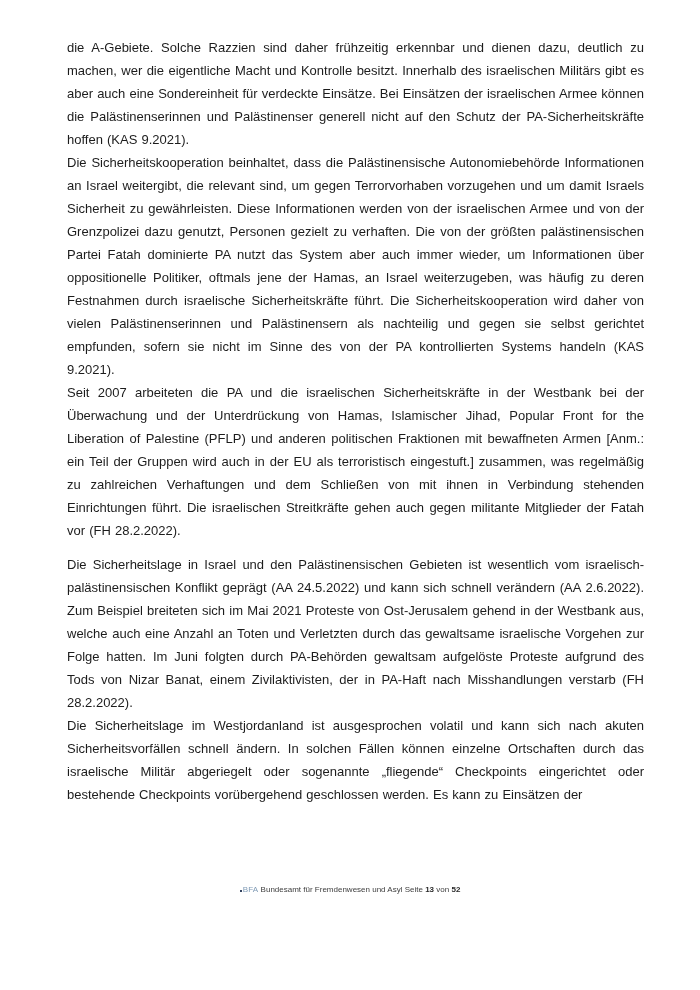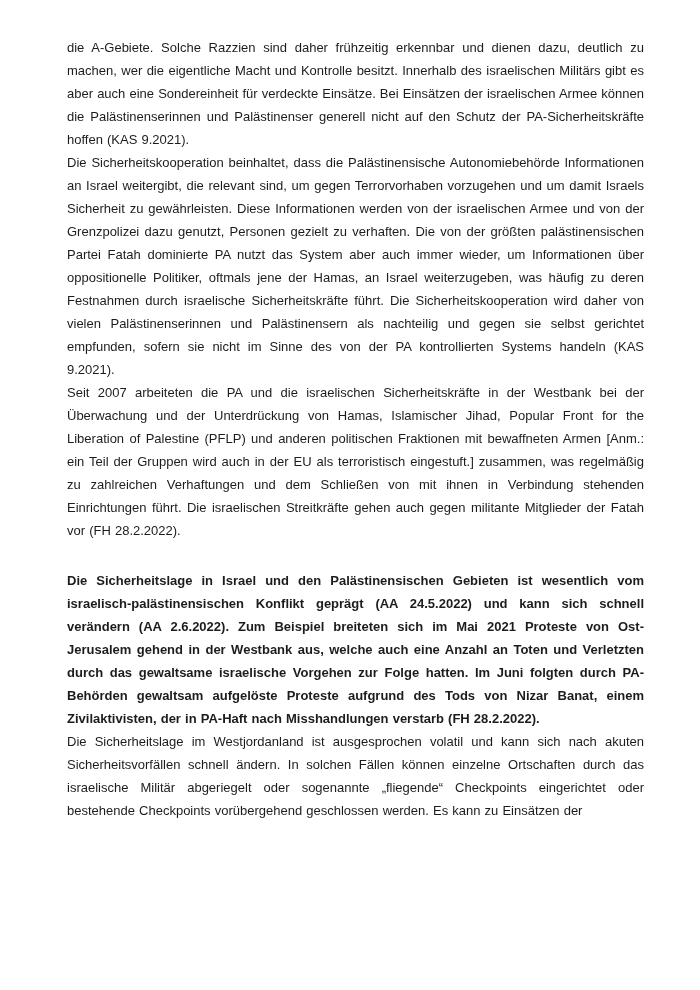--- a/index.html
+++ b/index.html
@@ -24,22 +24,21 @@
   }
   .content p {
     margin: 0;
     font-size: 13px;
     line-height: 23px;
     text-align: justify;
     color: #1c1c1c;
     word-spacing: 0.5px;
   }
   .content p.gap-before {
-    margin-top: 27px;
-    font-weight: bold;
+    margin-top: 11px;
   }
   .footer {
     position: absolute;
     left: 0;
     right: 0;
     top: 884px;
     text-align: center;
     font-size: 8px;
     line-height: 12px;
     color: #3d3d3d;
@@ -72,14 +71,22 @@
 <div class="page">
 
   <div class="content">
     <p>die A-Gebiete. Solche Razzien sind daher frühzeitig erkennbar und dienen dazu, deutlich zu machen, wer die eigentliche Macht und Kontrolle besitzt. Innerhalb des israelischen Militärs gibt es aber auch eine Sondereinheit für verdeckte Einsätze. Bei Einsätzen der israelischen Armee können die Palästinenserinnen und Palästinenser generell nicht auf den Schutz der PA-Sicherheitskräfte hoffen (KAS 9.2021).</p>
     <p>Die Sicherheitskooperation beinhaltet, dass die Palästinensische Autonomiebehörde Informationen an Israel weitergibt, die relevant sind, um gegen Terrorvorhaben vorzugehen und um damit Israels Sicherheit zu gewährleisten. Diese Informationen werden von der israelischen Armee und von der Grenzpolizei dazu genutzt, Personen gezielt zu verhaften. Die von der größten palästinensischen Partei Fatah dominierte PA nutzt das System aber auch immer wieder, um Informationen über oppositionelle Politiker, oftmals jene der Hamas, an Israel weiterzugeben, was häufig zu deren Festnahmen durch israelische Sicherheitskräfte führt. Die Sicherheitskooperation wird daher von vielen Palästinenserinnen und Palästinensern als nachteilig und gegen sie selbst gerichtet empfunden, sofern sie nicht im Sinne des von der PA kontrollierten Systems handeln (KAS 9.2021).</p>
     <p>Seit 2007 arbeiteten die PA und die israelischen Sicherheitskräfte in der Westbank bei der Überwachung und der Unterdrückung von Hamas, Islamischer Jihad, Popular Front for the Liberation of Palestine (PFLP) und anderen politischen Fraktionen mit bewaffneten Armen [Anm.: ein Teil der Gruppen wird auch in der EU als terroristisch eingestuft.] zusammen, was regelmäßig zu zahlreichen Verhaftungen und dem Schließen von mit ihnen in Verbindung stehenden Einrichtungen führt. Die israelischen Streitkräfte gehen auch gegen militante Mitglieder der Fatah vor (FH 28.2.2022).</p>
     <p class="gap-before">Die Sicherheitslage in Israel und den Palästinensischen Gebieten ist wesentlich vom israelisch-palästinensischen Konflikt geprägt (AA 24.5.2022) und kann sich schnell verändern (AA 2.6.2022). Zum Beispiel breiteten sich im Mai 2021 Proteste von Ost-Jerusalem gehend in der Westbank aus, welche auch eine Anzahl an Toten und Verletzten durch das gewaltsame israelische Vorgehen zur Folge hatten. Im Juni folgten durch PA-Behörden gewaltsam aufgelöste Proteste aufgrund des Tods von Nizar Banat, einem Zivilaktivisten, der in PA-Haft nach Misshandlungen verstarb (FH 28.2.2022).</p>
     <p>Die Sicherheitslage im Westjordanland ist ausgesprochen volatil und kann sich nach akuten Sicherheitsvorfällen schnell ändern. In solchen Fällen können einzelne Ortschaften durch das israelische Militär abgeriegelt oder sogenannte „fliegende“ Checkpoints eingerichtet oder bestehende Checkpoints vorübergehend geschlossen werden. Es kann zu Einsätzen der</p>
   </div>
 
+  <div class="footer">
+    <span class="logo"><span class="logo-dot"></span><span class="logo-text">BFA</span></span>
+    <span>Bundesamt für Fremdenwesen und Asyl</span>
+    <span>Seite</span>
+    <span class="bold">13</span>
+    <span>von</span>
+    <span class="bold">52</span>
+  </div>
 
 </div>
 
 </body></html>

